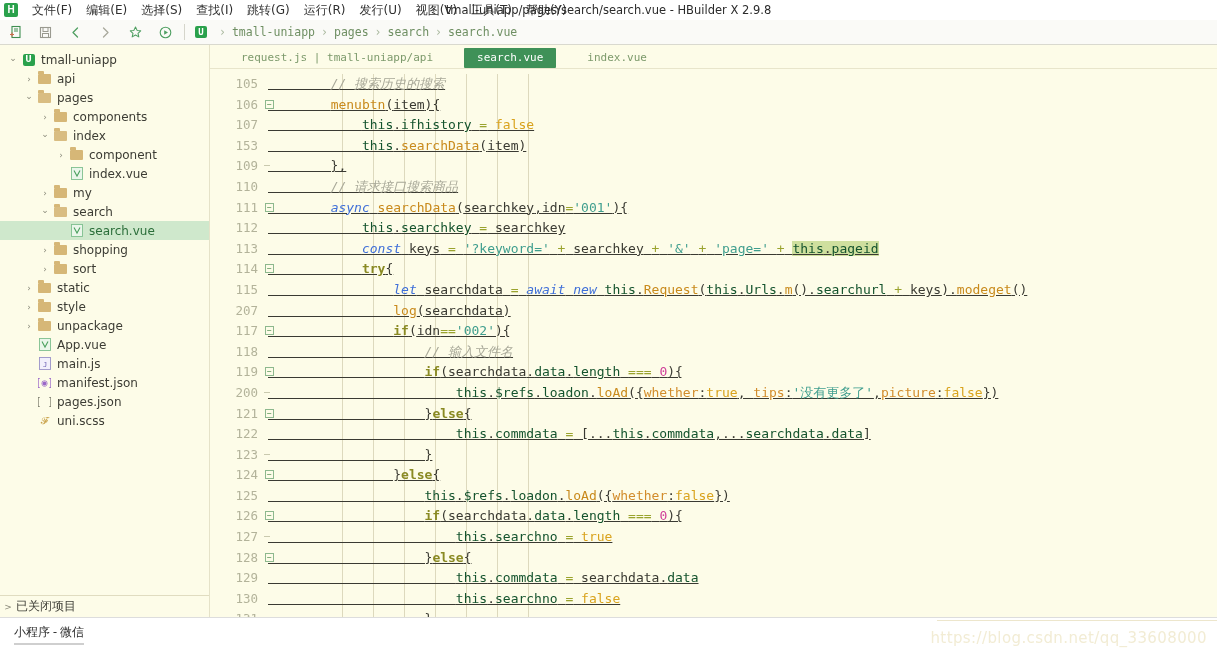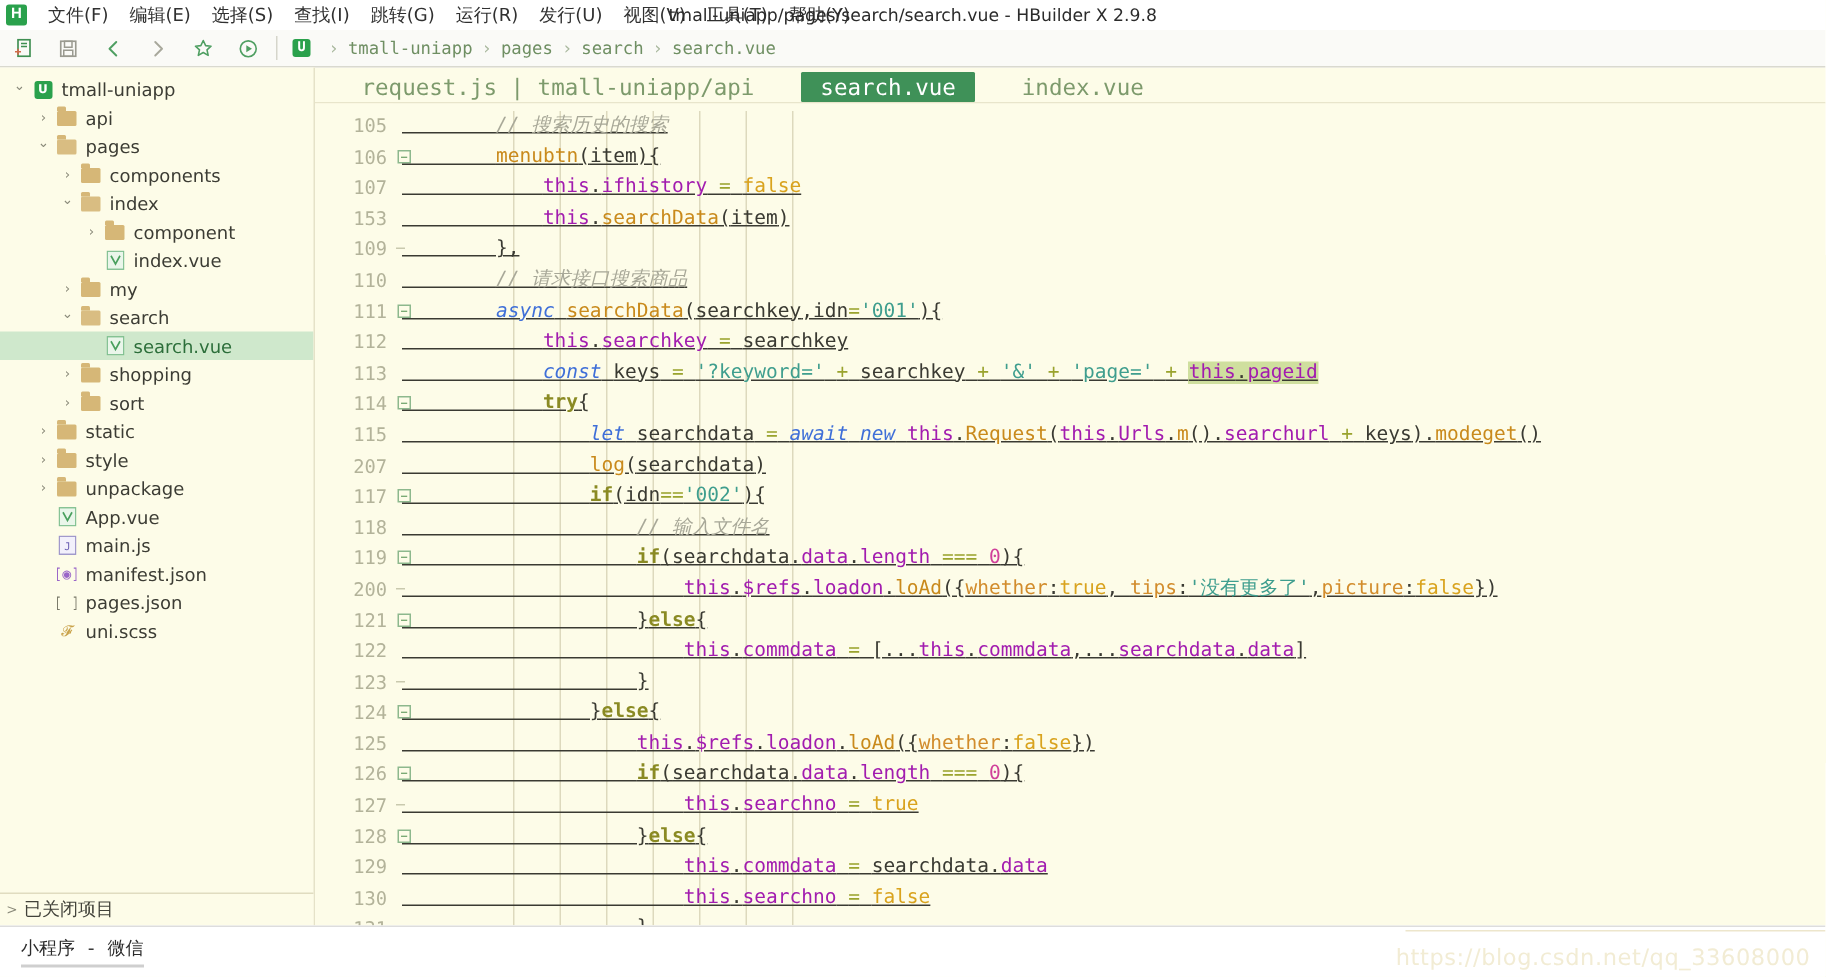--- a/index.html
+++ b/index.html
@@ -162,21 +162,21 @@
     height: 24px; flex: 0 0 24px;
     display: flex; align-items: flex-end;
     background: #fdfce8;
     padding-left: 18px;
     border-bottom: 1px solid #e8e5cb;
   }
   .tab {
     height: 20px; line-height: 20px;
     padding: 0 13px;
     font-family: "DejaVu Sans Mono", monospace;
-    font-size: 15px;
+    font-size: 11px;
     color: #7d9a6c;
     white-space: nowrap;
     margin-right: 18px;
   }
   .tab.active {
     background: #3f9158;
     color: #ffffff;
     border-radius: 1px;
   }
 
@@ -231,42 +231,42 @@
   .guide {
     position: absolute; top: 5px; bottom: 0; width: 1px;
     background: #ddd9bd;
     pointer-events: none;
   }
 
   
   .t-com { color: #a8a898; font-style: italic; }
   .t-kw  { color: #3f6fd8; font-style: italic; }
   .t-kw2 { color: #8a8a23; font-weight: bold; }
-  .t-this{ color: #a21caf; }
+  .t-this{ color: #14532d; }
   .t-str { color: #3f9e8e; }
   .t-num { color: #d0409a; }
   .t-fn  { color: #c98a1c; }
   .t-bool{ color: #d9a31e; }
   .t-prop{ color: #d28c2c; }
   .t-op  { color: #9aa32e; }
   .t-plain { color: #3a3a32; }
   .sel { background: #cfdf9e; }
 
   
   .bottombar {
     flex: 0 0 34px; height: 34px;
     background: #ffffff;
     border-top: 1px solid #ddd;
     display: flex; align-items: center;
     position: relative;
   }
   .bb-tab {
     margin-left: 14px;
     font-size: 12px; color: #2b2b2b;
-    font-family: Liberation Mono, monospace;
+    font-family: Liberation Serif, serif;
     padding-bottom: 2px;
     border-bottom: 2px solid #cfcfcf;
   }
   .watermark {
     position: absolute; right: 10px; bottom: 4px;
     font-size: 15px;
     color: #f2ecd4;
     font-family: "DejaVu Sans", sans-serif;
     letter-spacing: 0.4px;
     white-space: nowrap;

